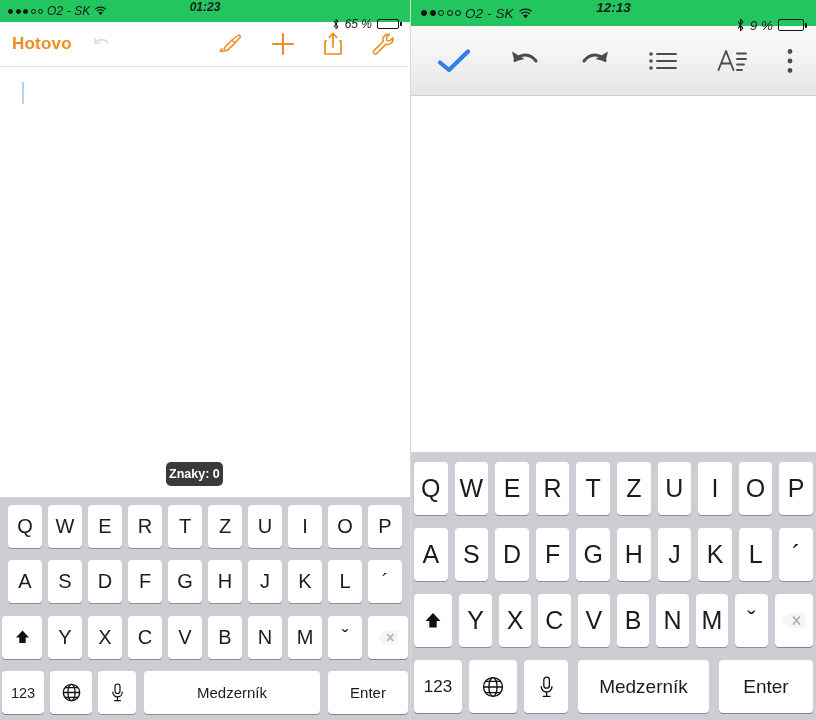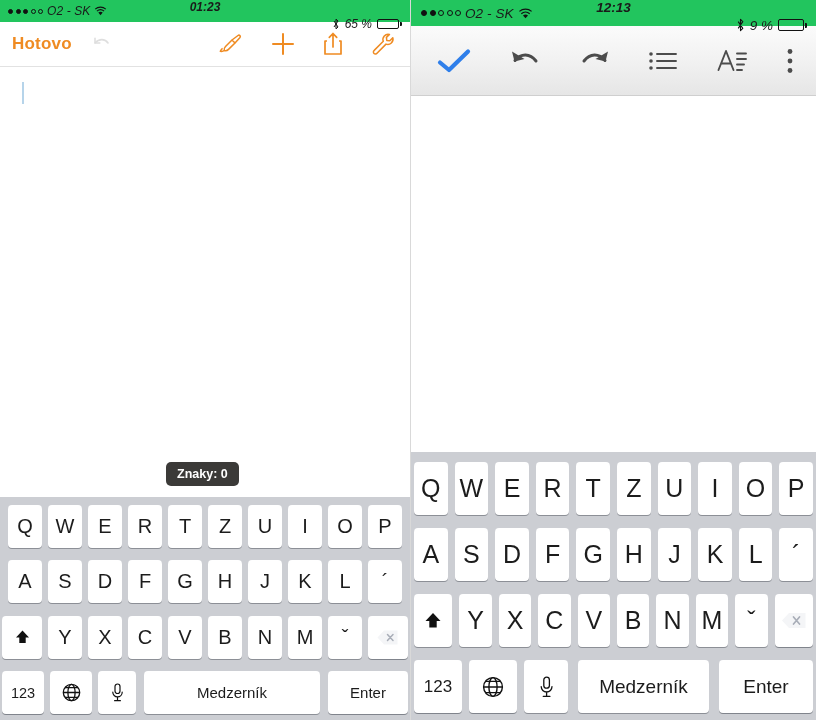--- a/index.html
+++ b/index.html
@@ -89,21 +89,21 @@
   }
   .tb-icon-grey { color:#4c4c4c; display:flex; align-items:center; justify-content:center; }
   .check-blue { color:#2f7fea; }
 
   
   .tooltip {
     position:absolute;
     background:#3b3a38;
     color:#ffffff;
     font-size:12.5px; font-weight:bold;
-    padding:5px 11px;
+    padding:5px 3px;
     border-radius:5px;
     white-space:nowrap;
   }
 
   
   .keyboard {
     position:absolute; left:0; right:0; bottom:0;
     background:#ccced3;
     display:flex; flex-direction:column;
     justify-content:space-between;

